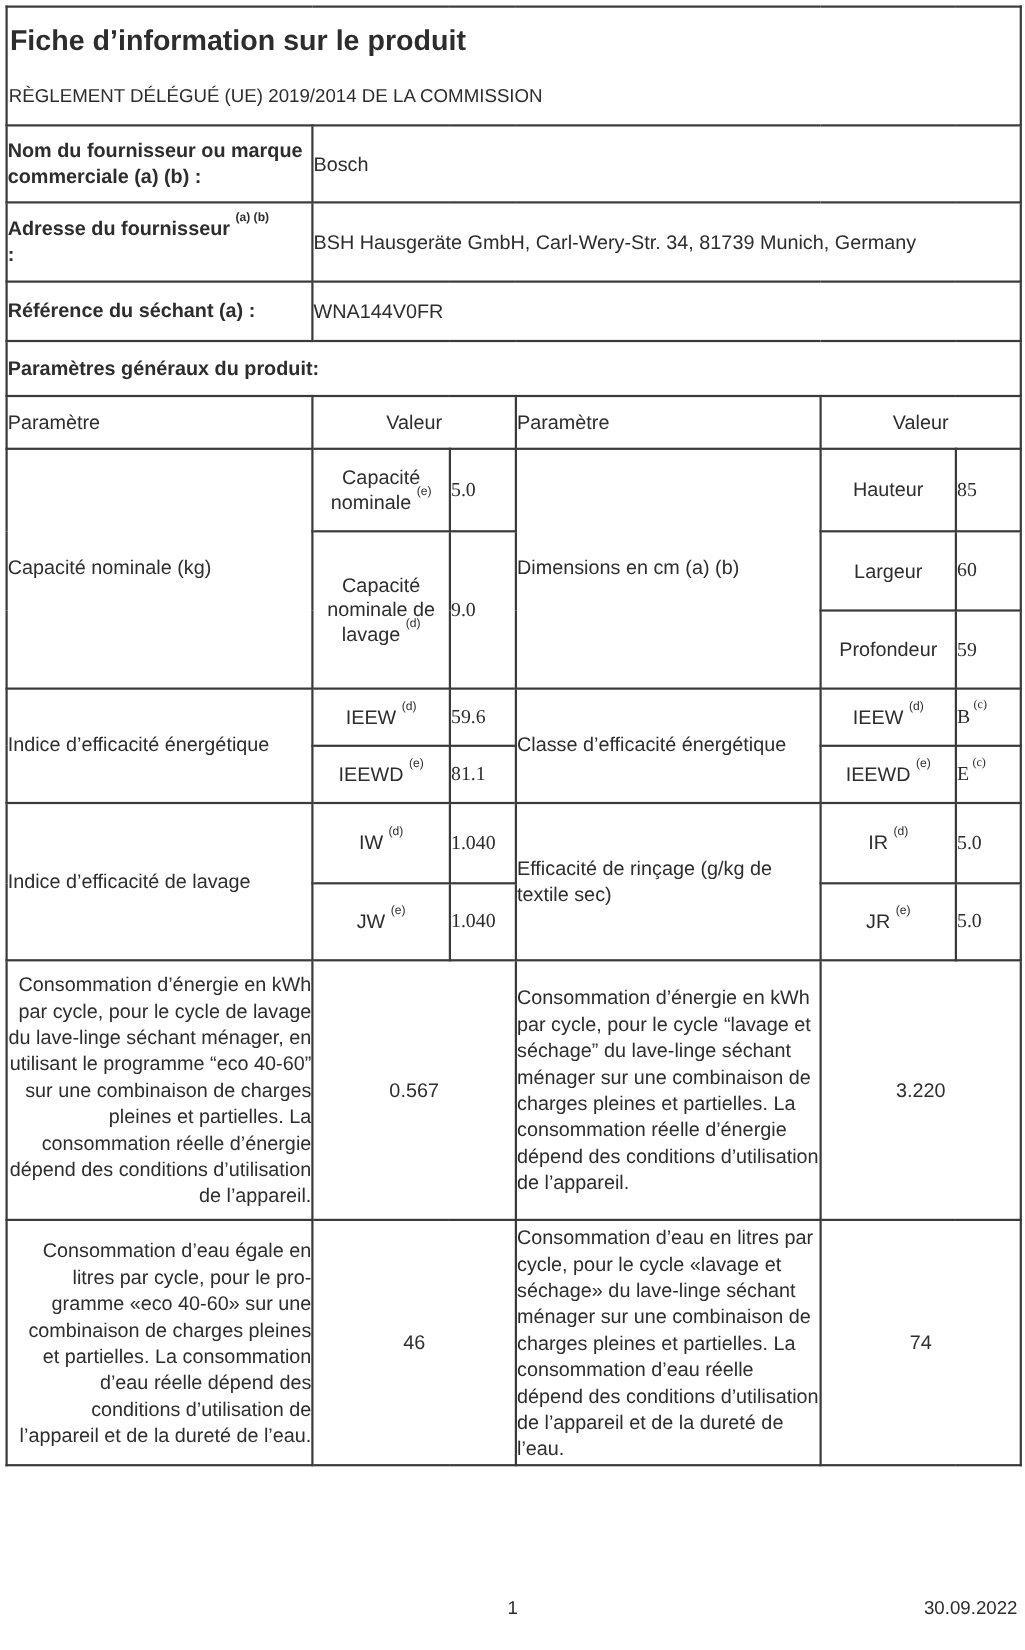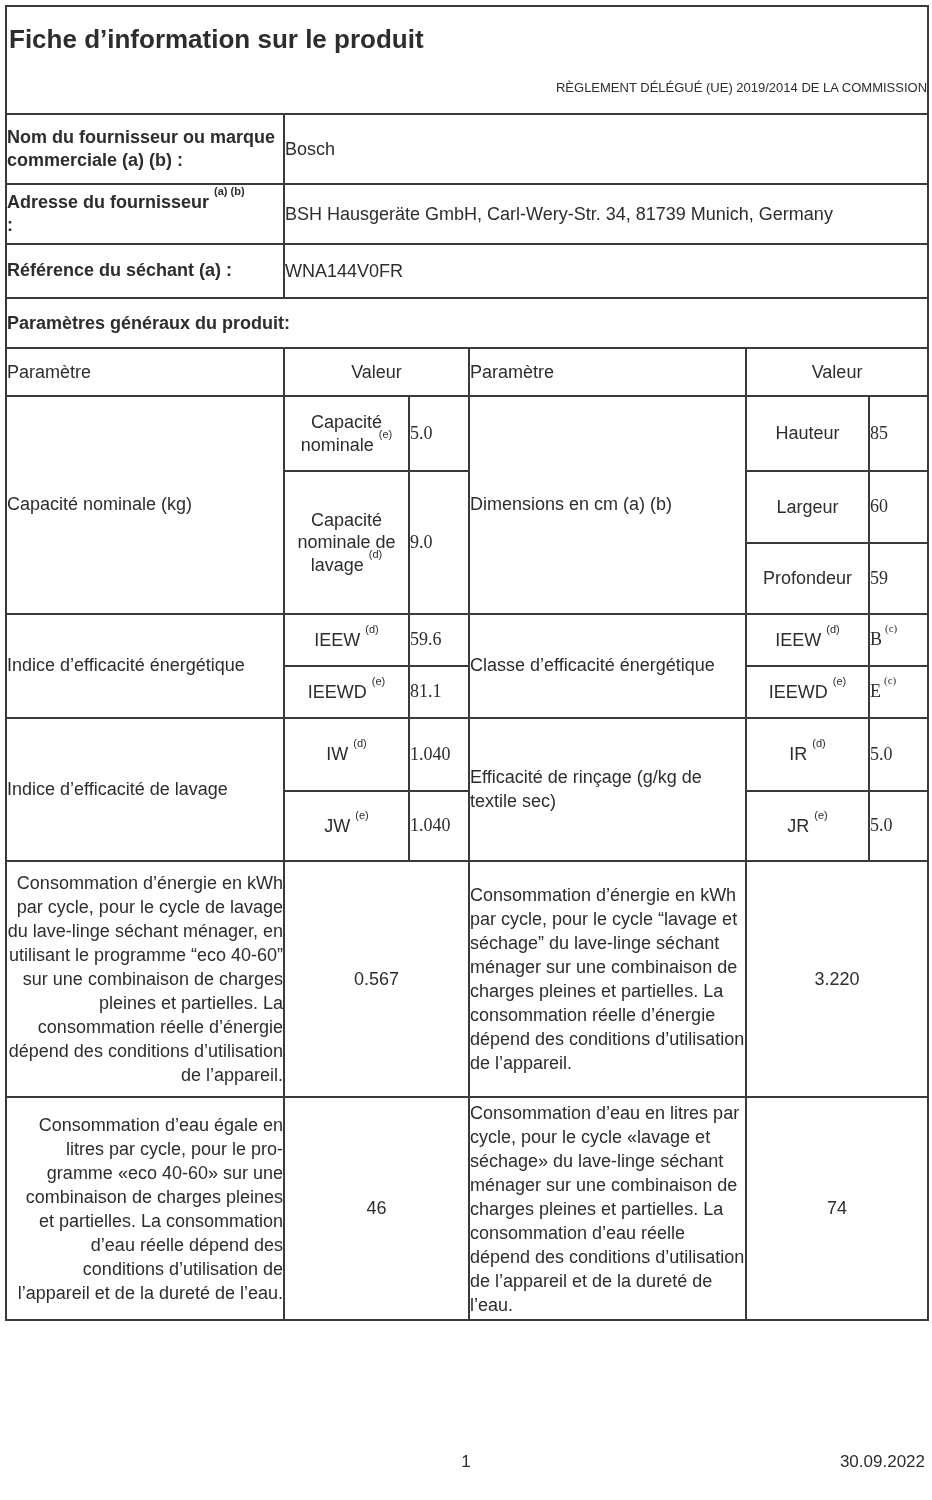--- a/index.html
+++ b/index.html
@@ -7,21 +7,21 @@
     width:932px;height:1500px;position:relative;background:#ffffff;
     font-family:"Liberation Sans","DejaVu Sans",sans-serif;
     color:#2d2d2d;overflow:hidden;
   }
   .sheet{position:absolute;top:5px;left:5px;width:922px;}
   table.fiche{border-collapse:collapse;table-layout:fixed;width:922px;}
   .fiche td{border:2px solid #3a3a3a;font-size:18px;vertical-align:middle;padding:0;background:#fff;}
   
   .title-cell{vertical-align:top;padding:13px 12px 8px 12px;border-radius:27px;}
   .doc-title{font-size:26px;font-weight:bold;margin:0 0 26px 2px;line-height:1.15;}
-  .doc-reg{font-size:13px;margin-left:1px;text-align:right;}
+  .doc-reg{font-size:17px;margin-left:1px;}
   
   .lbl{font-weight:bold;font-size:17.5px;padding:6px 10px 6px 8px;line-height:1.3;margin-top:16px;}
   .cell-val{padding:6px 10px 6px 12px;}
   .colon-block{display:block;}
   
   .section-cell{font-weight:bold;padding:6px 10px 6px 8px;}
   .hdr-param{padding:6px 10px 6px 8px;}
   .hdr-val{text-align:center;padding:6px 4px;}
   
   .param{padding:8px 16px 8px 8px;line-height:1.3;}
@@ -59,21 +59,21 @@
         <div class="doc-title">Fiche d’information sur le produit</div>
         <div class="doc-reg">RÈGLEMENT DÉLÉGUÉ (UE) 2019/2014 DE LA COMMISSION</div>
       </td>
     </tr>
 
     <tr style="height:70px">
       <td class="lbl">Nom du fournisseur ou marque commerciale (a) (b) :</td>
       <td colspan="5" class="cell-val">Bosch</td>
     </tr>
 
-    <tr style="height:60px">
+    <tr style="height:72px">
       <td class="lbl">
         <span>Adresse du fournisseur</span><sup class="fn">(a) (b)</sup><span class="colon-block">:</span>
       </td>
       <td colspan="5" class="cell-val">BSH Hausgeräte GmbH, Carl-Wery-Str. 34, 81739 Munich, Germany</td>
     </tr>
 
     <tr style="height:54px">
       <td class="lbl">Référence du séchant (a) :</td>
       <td colspan="5" class="cell-val">WNA144V0FR</td>
     </tr>

